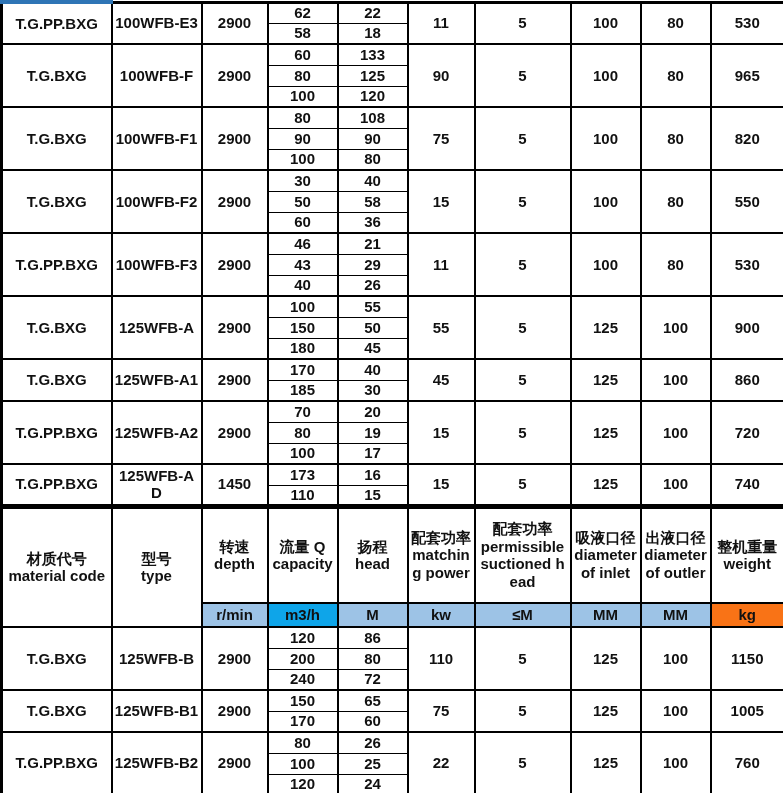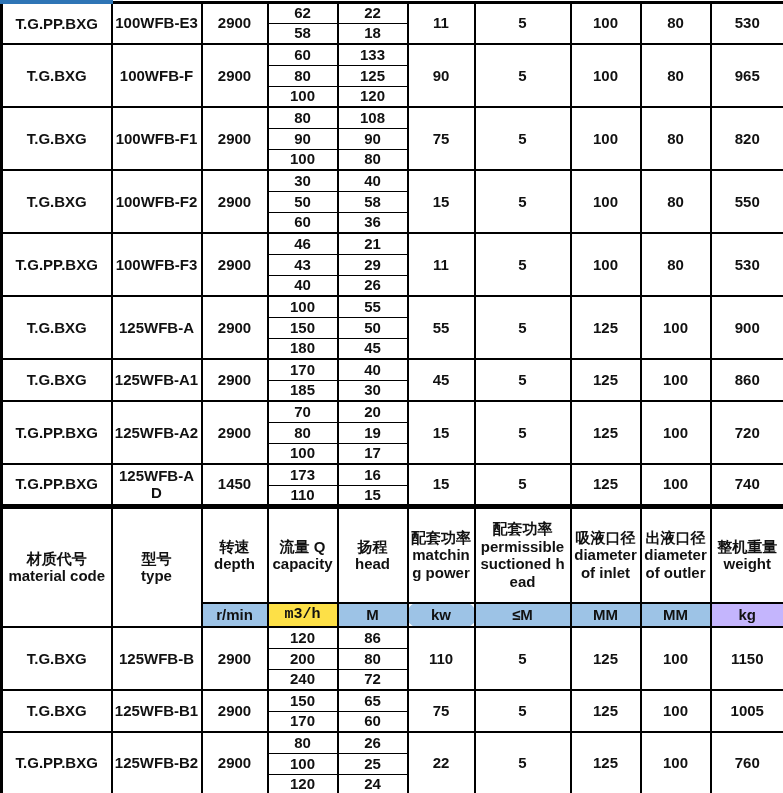--- a/index.html
+++ b/index.html
@@ -274,27 +274,27 @@
             <span class="hdr-cn">出液口径</span>
             <span class="hdr-en">diameter of outler</span>
           </td>
           <td>
             <span class="hdr-cn">整机重量</span>
             <span class="hdr-en">weight</span>
           </td>
         </tr>
         <tr class="unit-row">
           <td class="unit" style="background: rgb(157, 195, 230);">r/min</td>
-          <td class="unit" style="background: #fde047; font-family: Liberation Mono, monospace;">m3/h</td>
+          <td class="unit" style="background: #0ea5e9;">m3/h</td>
           <td class="unit" style="background: rgb(157, 195, 230);">M</td>
-          <td class="unit" style="background: rgb(157, 195, 230); border-radius: 9px;">kw</td>
+          <td class="unit" style="background: rgb(157, 195, 230);">kw</td>
           <td class="unit" style="background: rgb(157, 195, 230);">≤M</td>
           <td class="unit" style="background: rgb(157, 195, 230);">MM</td>
           <td class="unit" style="background: rgb(157, 195, 230);">MM</td>
-          <td class="unit" style="background: #c4b5fd; text-align: center;">kg</td>
+          <td class="unit" style="background: #f97316; text-align: center;">kg</td>
         </tr>
         <tr class="subrow">
           <td rowspan="3">T.G.BXG</td>
           <td rowspan="3">125WFB-B</td>
           <td rowspan="3">2900</td>
           <td class="bb1">120</td>
           <td class="bb1">86</td>
           <td rowspan="3">110</td>
           <td rowspan="3">5</td>
           <td rowspan="3">125</td>

